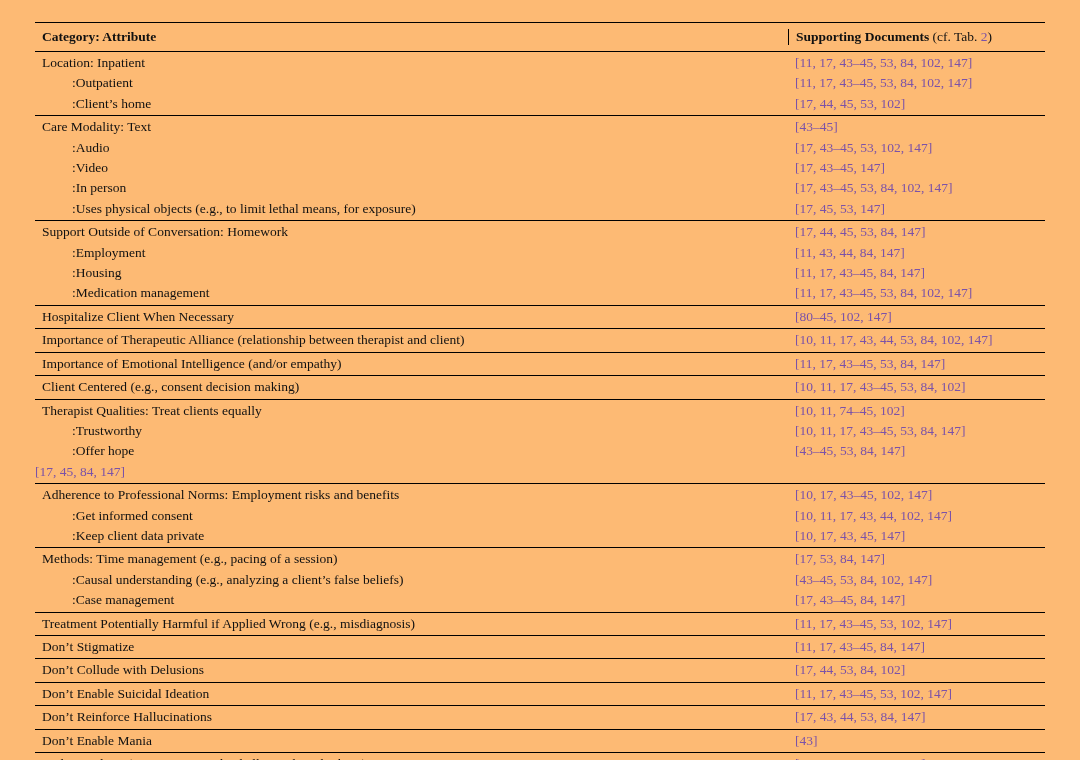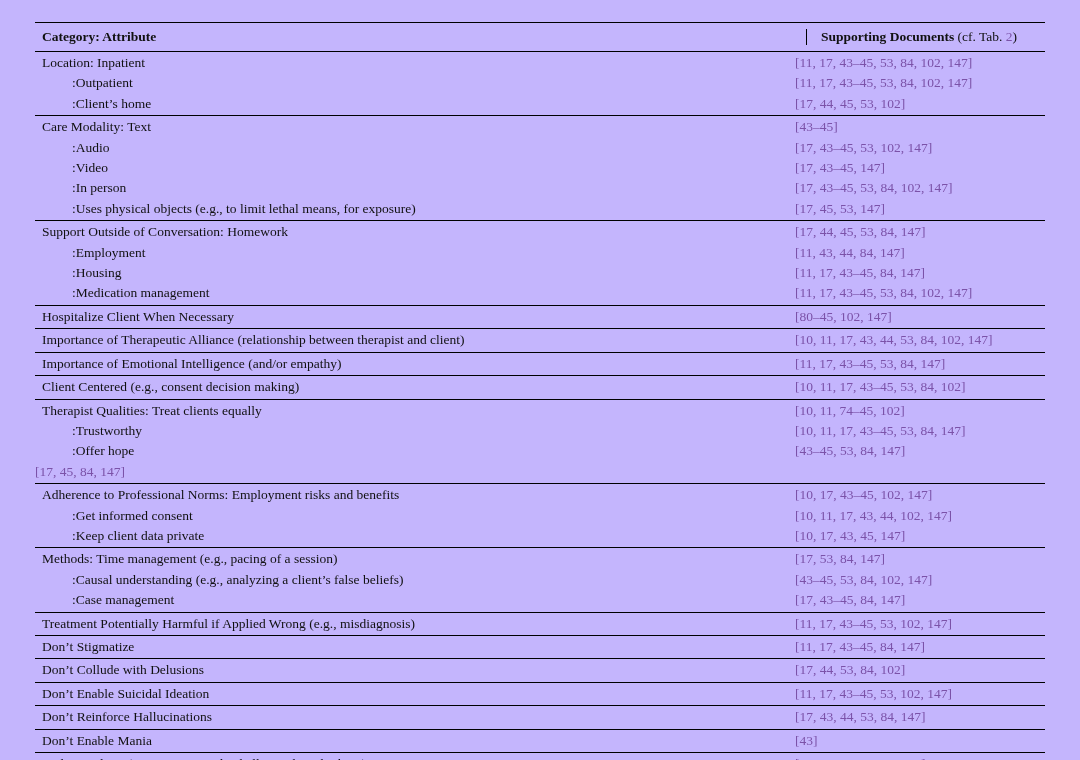--- a/index.html
+++ b/index.html
@@ -1,21 +1,21 @@
 <!DOCTYPE html>
 <html style="--cite-color: #7b52a8;"><head>
 <meta charset="utf-8">
 <style>
   * { margin: 0; padding: 0; box-sizing: border-box; }
   html, body { background: #ffffff; }
   .page {
     position: relative;
     width: 1080px;
     height: 760px;
-    background: #c4b5fd;
+    background: #fdba74;
     font-family: "Liberation Serif", "DejaVu Serif", serif;
     color: #111111;
     overflow: hidden;
   }
   .acm-table {
     position: absolute;
     left: 35px;
     right: 35px;
     top: 22px;
     border-top: 1.6px solid #000;
@@ -29,22 +29,21 @@
     font-weight: bold;
     padding: 6px 0 6px 0;
   }
   .thead .hcol1 {
     flex: 0 0 753px;
     padding-left: 7px;
   }
   .thead .hcol2 {
     flex: 1;
     border-left: 1.2px solid #000;
-    padding-left: 14px;
-    margin-left: 18px;
+    padding-left: 7px;
   }
   .cfnote { font-weight: normal; }
   .trow {
     display: flex;
     line-height: 20.4px;
   }
   .td-label {
     flex: 0 0 760px;
     padding-left: 7px;
     white-space: nowrap;

